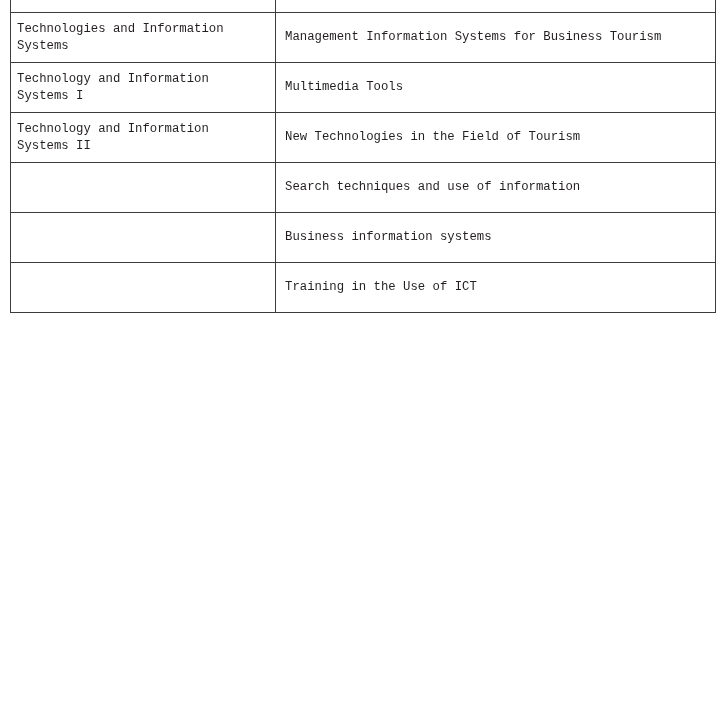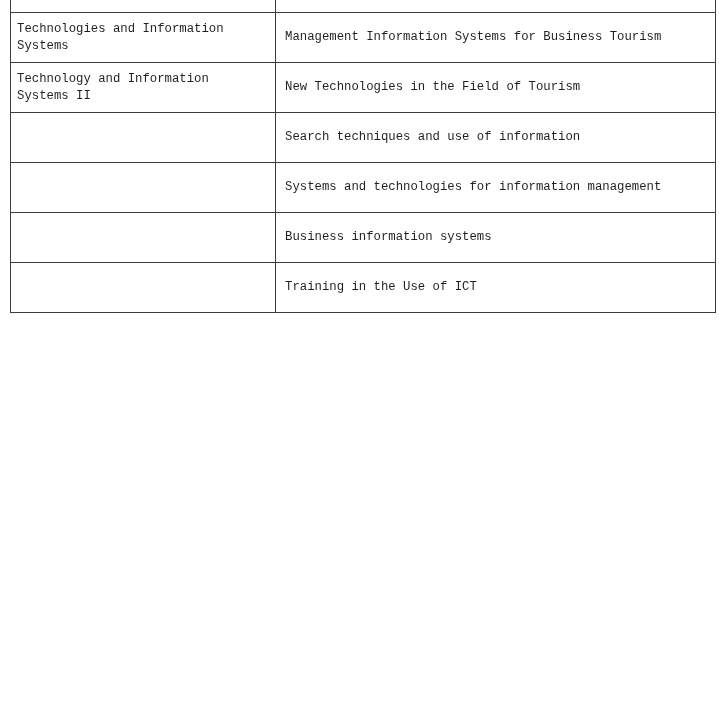--- a/index.html
+++ b/index.html
@@ -75,40 +75,40 @@
       <tr>
         <td class="left-cell">
             <span class="cell-text">Technologies and Information Systems</span>
           </td>
         <td class="right-cell">
             <span class="cell-text">Management Information Systems for Business Tourism</span>
           </td>
       </tr>
       <tr>
         <td class="left-cell">
+            <span class="cell-text">Technology and Information Systems I</span>
+          </td>
+        <td class="right-cell">
+            <span class="cell-text">Multimedia Tools</span>
+          </td>
+      </tr>
+      <tr>
+        <td class="left-cell">
             <span class="cell-text">Technology and Information Systems II</span>
           </td>
         <td class="right-cell">
             <span class="cell-text">New Technologies in the Field of Tourism</span>
           </td>
       </tr>
       <tr>
         <td class="left-cell">
             <span class="cell-text"></span>
           </td>
         <td class="right-cell">
             <span class="cell-text">Search techniques and use of information</span>
-          </td>
-      </tr>
-      <tr>
-        <td class="left-cell">
-            <span class="cell-text"></span>
-          </td>
-        <td class="right-cell">
-            <span class="cell-text">Systems and technologies for information management</span>
           </td>
       </tr>
       <tr>
         <td class="left-cell">
             <span class="cell-text"></span>
           </td>
         <td class="right-cell">
             <span class="cell-text">Business information systems</span>
           </td>
       </tr>

